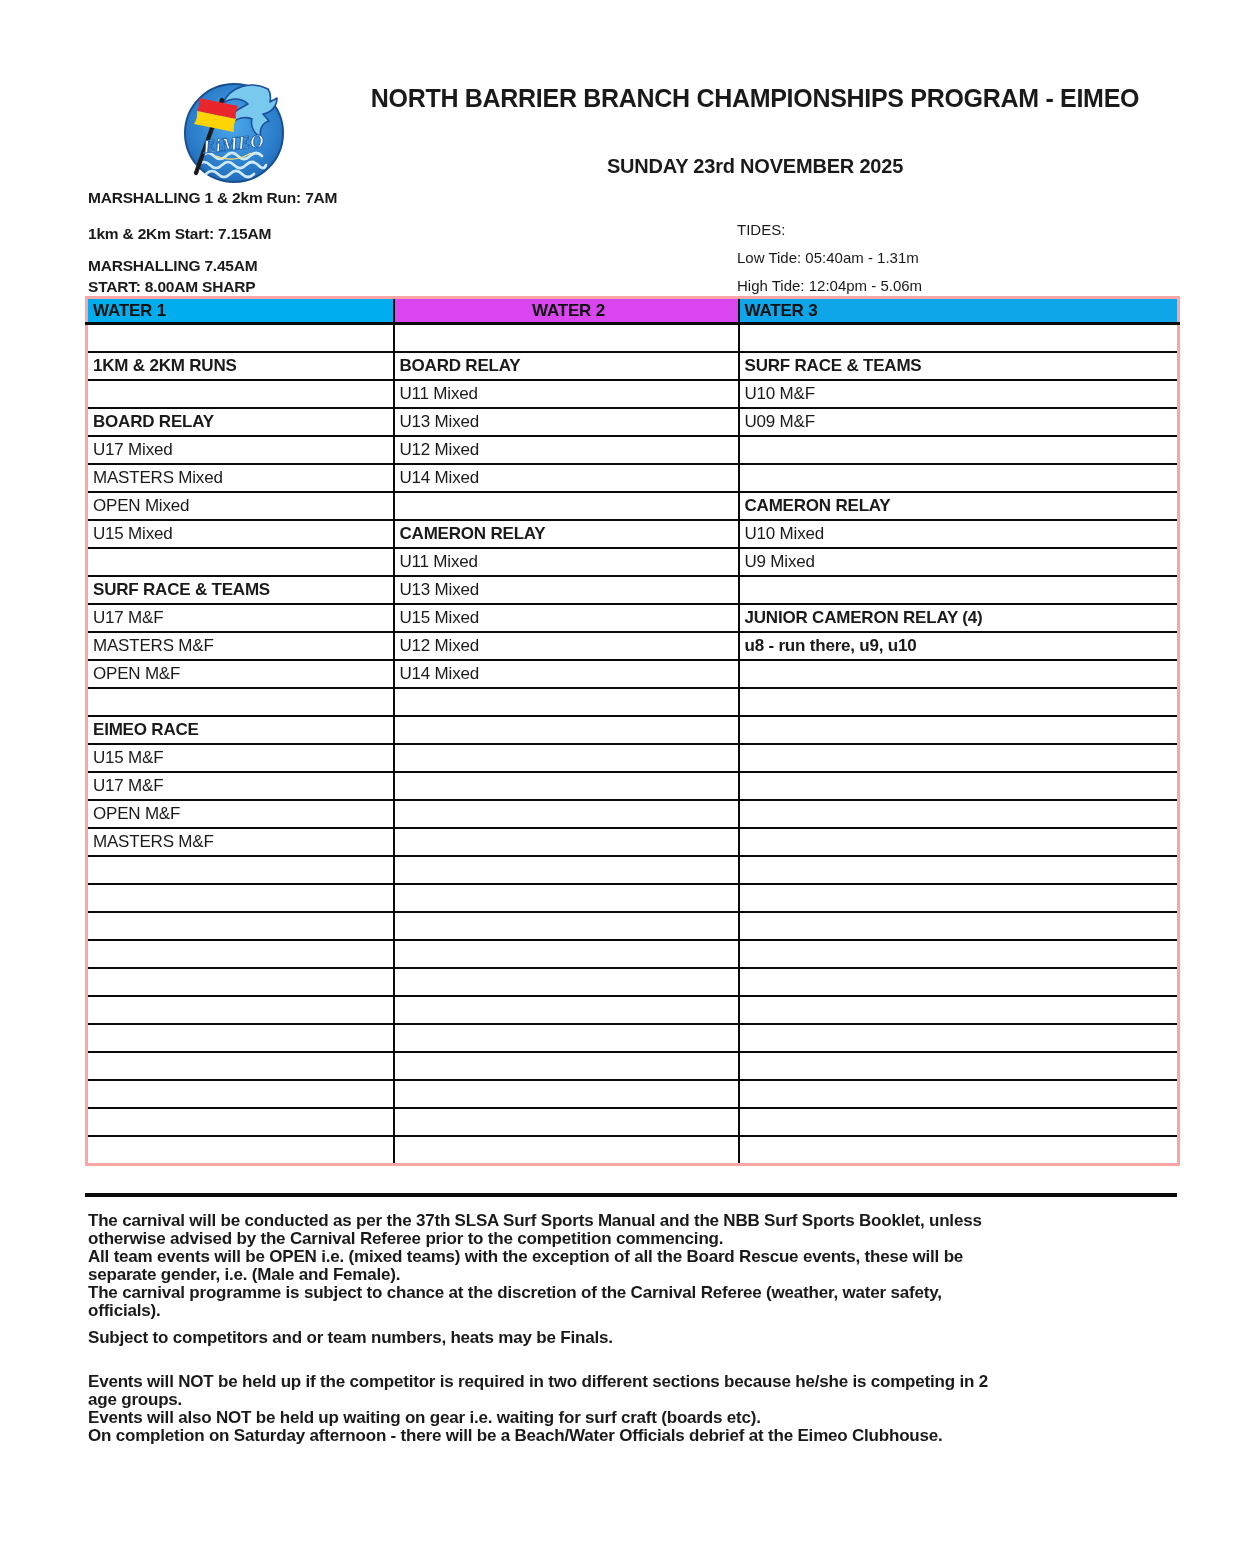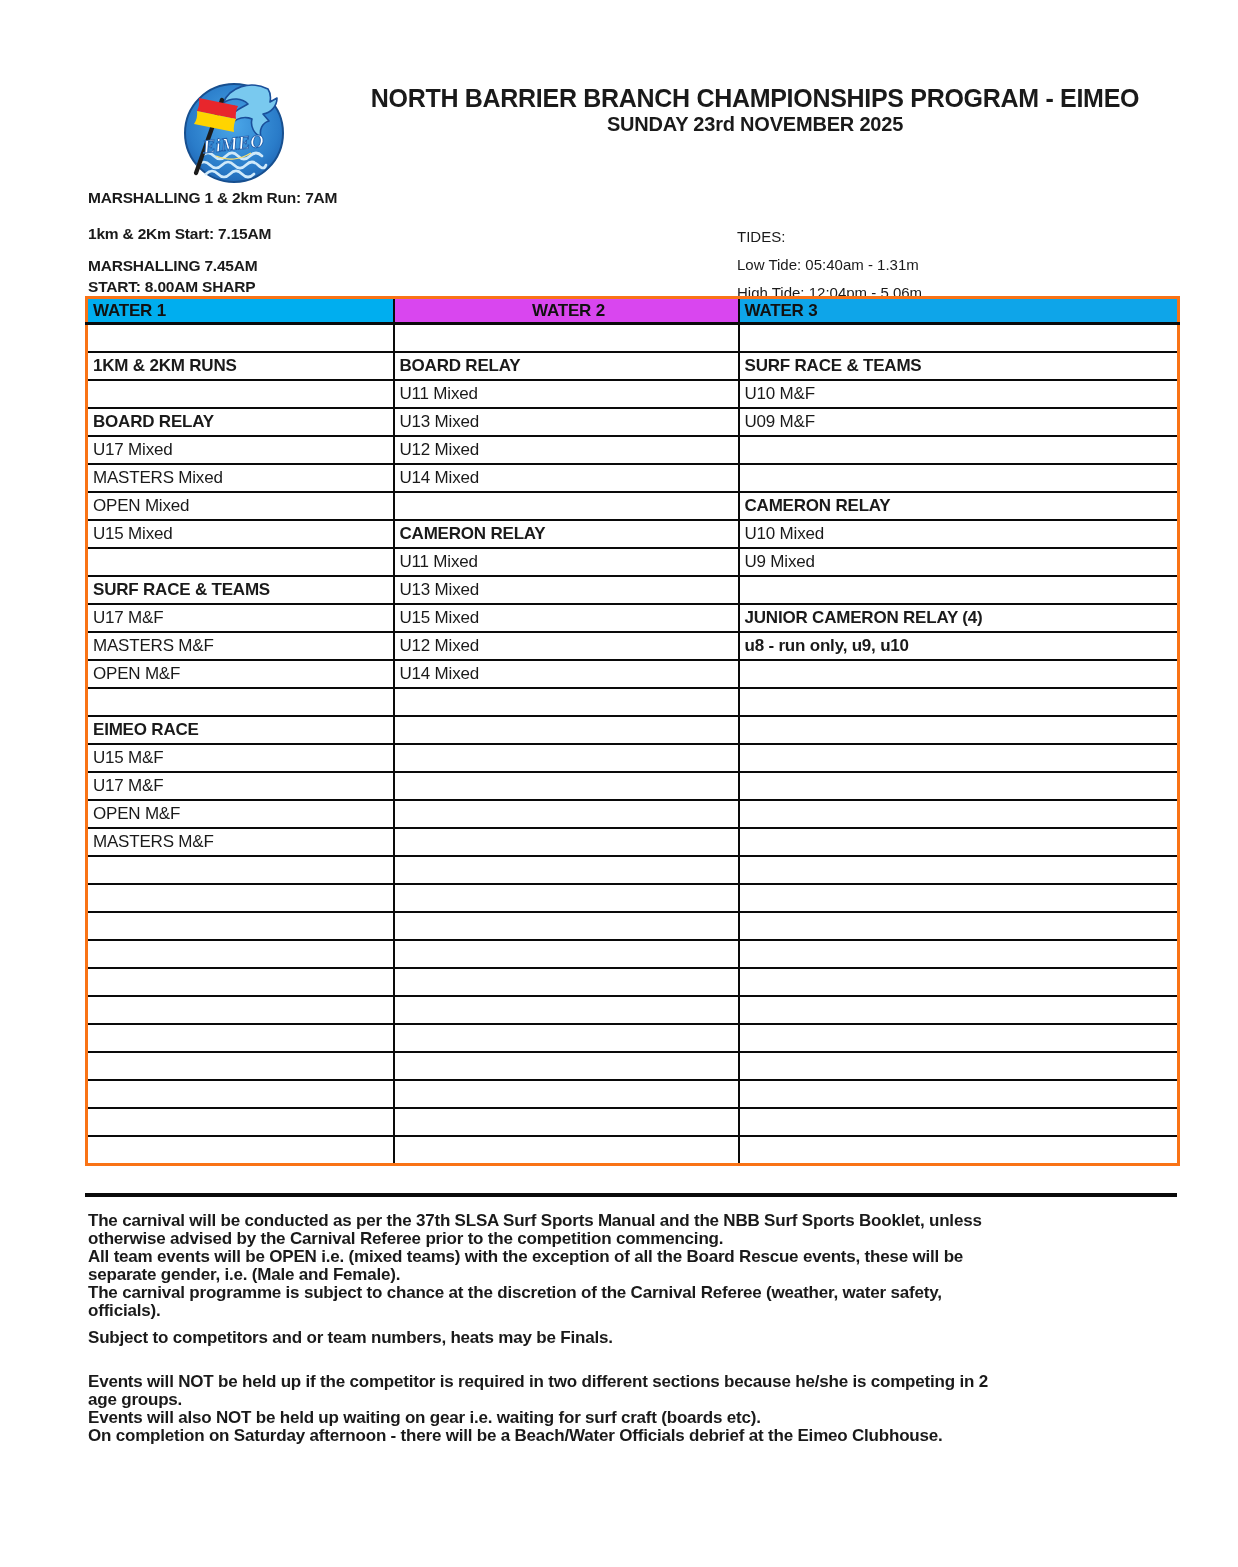--- a/index.html
+++ b/index.html
@@ -5,37 +5,37 @@
   html,body{margin:0;padding:0;background:#fff;}
   body{font-family:"Liberation Sans",sans-serif;color:#1a1a1a;}
   .page{position:relative;width:1238px;height:1567px;background:#ffffff;overflow:hidden;}
 
   
   .logo{position:absolute;left:172px;top:76px;width:122px;height:110px;}
 
   
   .title-block{position:absolute;left:330px;top:84px;width:850px;text-align:center;}
   .title{font-size:25px;font-weight:bold;letter-spacing:-0.3px;white-space:nowrap;}
-  .subtitle{font-size:20px;font-weight:bold;letter-spacing:-0.2px;}
+  .subtitle{margin-top:42px;font-size:20px;font-weight:bold;letter-spacing:-0.2px;}
 
   
   .info{position:absolute;left:88px;top:189px;width:420px;height:110px;}
   .info div{position:absolute;left:0;font-size:15.5px;font-weight:bold;white-space:nowrap;letter-spacing:-0.2px;}
   .info div:nth-child(1){top:0;}
   .info div:nth-child(2){top:36px;}
   .info div:nth-child(3){top:68px;}
   .info div:nth-child(4){top:89px;}
 
   
-  .tides{position:absolute;left:737px;top:223px;width:420px;}
+  .tides{position:absolute;left:737px;top:216px;width:420px;}
   .tides div{font-size:15px;line-height:28px;white-space:nowrap;}
 
   
   table.program{position:absolute;left:85px;top:296px;width:1092px;border-collapse:collapse;table-layout:fixed;
-    border:3px solid #f97316;}
+    border:3px solid #fca5a5;}
   table.program th{height:23px;text-align:left;padding:0 0 0 5px;font-size:17px;font-weight:bold;
     border:2px solid #0a0a0a;border-bottom:3px solid #0a0a0a;letter-spacing:-0.2px;color:#111;}
   table.program td{height:26px;padding:0 0 0 5px;font-size:17px;border:2px solid #0a0a0a;
     white-space:nowrap;overflow:hidden;letter-spacing:-0.2px;vertical-align:middle;}
   table.program td.b{font-weight:bold;}
 
   
   .divider{position:absolute;left:85px;top:1193px;width:1092px;height:4px;background:#0a0a0a;}
   .notes{position:absolute;left:88px;top:1212px;width:1100px;}
   .notes p{margin:0;font-size:17px;font-weight:bold;line-height:18px;white-space:pre-line;letter-spacing:-0.2px;}
@@ -161,21 +161,21 @@
           <td></td>
         </tr>
         <tr>
           <td>U17 M&amp;F</td>
           <td>U15 Mixed</td>
           <td class="b">JUNIOR CAMERON RELAY (4)</td>
         </tr>
         <tr>
           <td>MASTERS M&amp;F</td>
           <td>U12 Mixed</td>
-          <td class="b">u8 - run only, u9, u10</td>
+          <td class="b">u8 - run there, u9, u10</td>
         </tr>
         <tr>
           <td>OPEN M&amp;F</td>
           <td>U14 Mixed</td>
           <td></td>
         </tr>
         <tr>
           <td></td>
           <td></td>
           <td></td>

